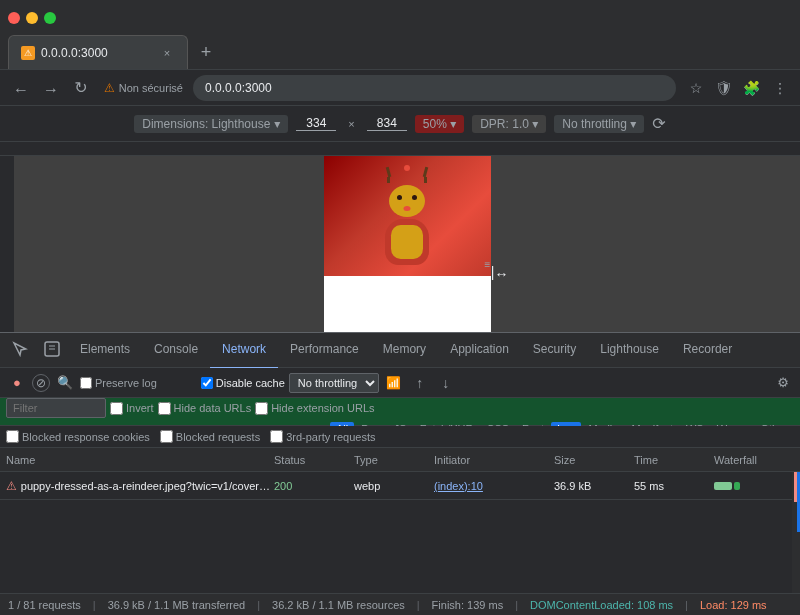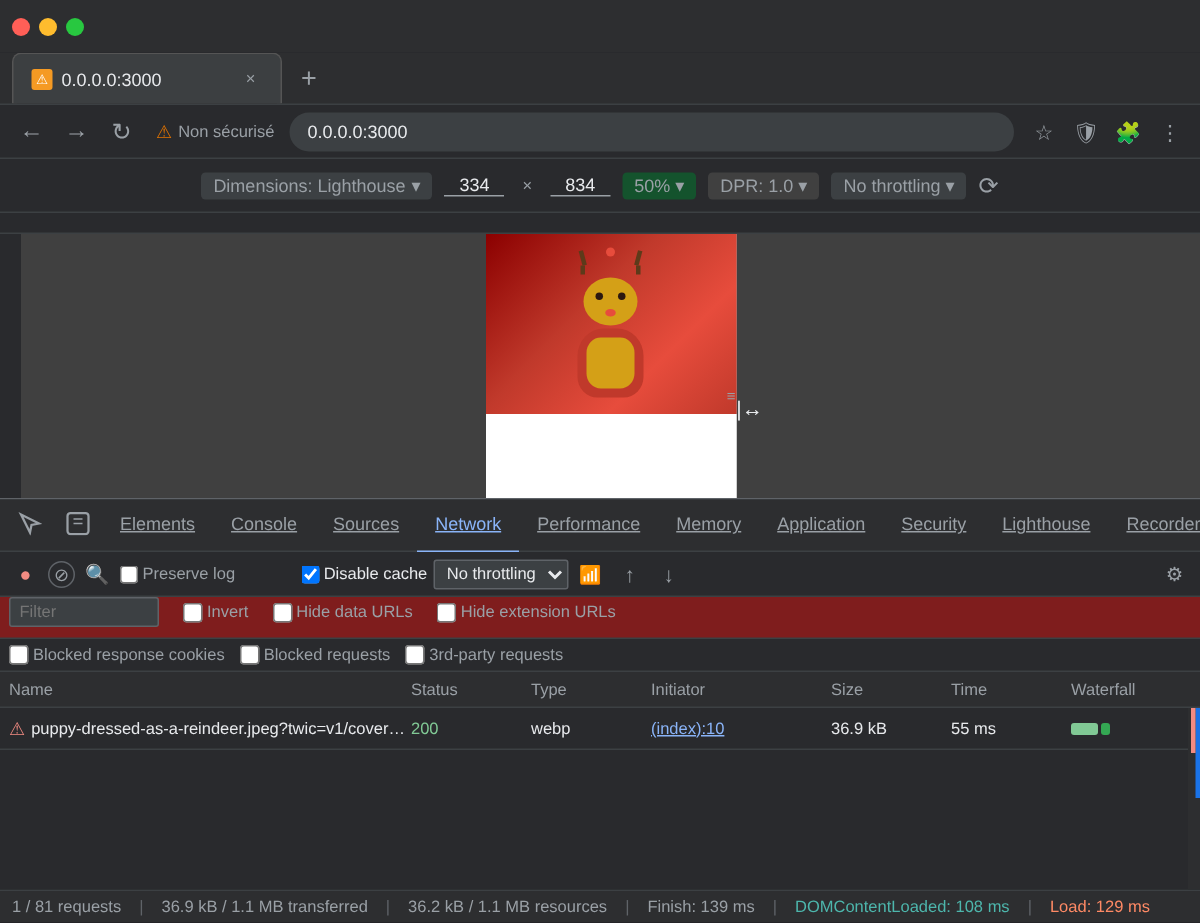--- a/index.html
+++ b/index.html
@@ -79,21 +79,21 @@
     }
     .dim-selector {
       display: flex; align-items: center; gap: 4px; color: #9aa0a6; font-size: 12px;
       background: #3c4043; padding: 2px 8px; border-radius: 3px; cursor: pointer;
     }
     .dim-x { color: #9aa0a6; font-size: 11px; margin: 0 4px; }
     .dim-input {
       background: none; border: none; border-bottom: 1px solid #9aa0a6;
       color: #e8eaed; font-size: 12px; width: 40px; text-align: center; outline: none;
     }
-    .dim-pct { color: #9aa0a6; background: #14532d; padding: 2px 8px; border-radius: 3px; cursor: pointer; }
+    .dim-pct { color: #9aa0a6; background: #7f1d1d; padding: 2px 8px; border-radius: 3px; cursor: pointer; }
     .dim-dpr { color: #9aa0a6; background: #404040; padding: 2px 8px; border-radius: 3px; cursor: pointer; font-size: 12px;}
     .dim-throttle { color: #9aa0a6; background: #3c4043; padding: 2px 8px; border-radius: 3px; cursor: pointer; font-size: 12px;}
     .rotate-icon { color: #9aa0a6; font-size: 16px; cursor: pointer; }
 
     
     .viewport {
       background: #404040;
       position: relative;
       display: flex;
       justify-content: center;
@@ -138,21 +138,21 @@
       border-top: 1px solid #5f6368;
       display: flex; flex-direction: column;
     }
     .devtools-tabs {
       display: flex; align-items: center; height: 35px;
       background: #2d2e30; border-bottom: 1px solid #3c4043;
       padding: 0 4px;
     }
     .devtools-tab {
       padding: 0 12px; height: 38px; display: flex; align-items: center;
-      font-size: 12px; color: #9aa0a6; cursor: pointer; border-bottom: 2px solid transparent; text-decoration: underline;
+      font-size: 12px; color: #9aa0a6; cursor: pointer; border-bottom: 2px solid transparent;
     }
     .devtools-tab.active { color: #8ab4f8; border-bottom: 2px solid #8ab4f8; }
 
     
     .network-toolbar {
       height: 30px; background: #292a2d; display: flex; align-items: center;
       padding: 0 6px; gap: 4px; border-bottom: 1px solid #3c4043;
     }
     .nt-icon { width: 22px; height: 22px; display: flex; align-items: center; justify-content: center; cursor: pointer; color: #9aa0a6; font-size: 13px; }
     .nt-icon.red { color: #f28b82; }
@@ -161,22 +161,22 @@
     }
     .checkbox-label input { width: 12px; height: 12px; }
     .throttle-select {
       background: #3c4043; border: 1px solid #5f6368; border-radius: 2px;
       height: 20px; color: #e8eaed; font-size: 11px; padding: 0 4px; outline: none;
     }
     .upload-icon { color: #9aa0a6; font-size: 14px; cursor: pointer; }
 
     
     .filter-bar {
-      height: 28px; background: #7f1d1d; display: flex; align-items: center;
-      padding: 0 6px; gap: 16px; border-bottom: 1px solid #3c4043;
+      height: 28px; background: #14532d; display: flex; align-items: center;
+      padding: 0 6px; gap: 4px; border-bottom: 1px solid #3c4043;
       flex-wrap: wrap;
     }
     .filter-input {
       background: #3c4043; border: 1px solid #5f6368; border-radius: 2px;
       height: 20px; width: 100px; color: #e8eaed; font-size: 11px; padding: 0 6px; outline: none;
     }
     .filter-checkbox { display: flex; align-items: center; gap: 3px; font-size: 11px; color: #9aa0a6; }
     .filter-type-btns { display: flex; gap: 1px; margin-left: auto; }
     .ftype-btn {
       padding: 1px 6px; font-size: 11px; cursor: pointer; color: #9aa0a6;
@@ -344,23 +344,20 @@
             <rect x="1" y="1" width="14" height="14" fill="none" stroke="#9aa0a6" stroke-width="1.5" rx="2"></rect>
             <line x1="5" y1="5" x2="11" y2="5" stroke="#9aa0a6" stroke-width="1"></line>
             <line x1="5" y1="8" x2="11" y2="8" stroke="#9aa0a6" stroke-width="1"></line>
           </svg>
       </div>
       <div class="devtools-tab">
         <span>Elements</span>
       </div>
       <div class="devtools-tab">
         <span>Console</span>
-      </div>
-      <div class="devtools-tab">
-        <span>Sources</span>
       </div>
       <div class="devtools-tab active">
         <span>Network</span>
       </div>
       <div class="devtools-tab">
         <span>Performance</span>
       </div>
       <div class="devtools-tab">
         <span>Memory</span>
       </div>

